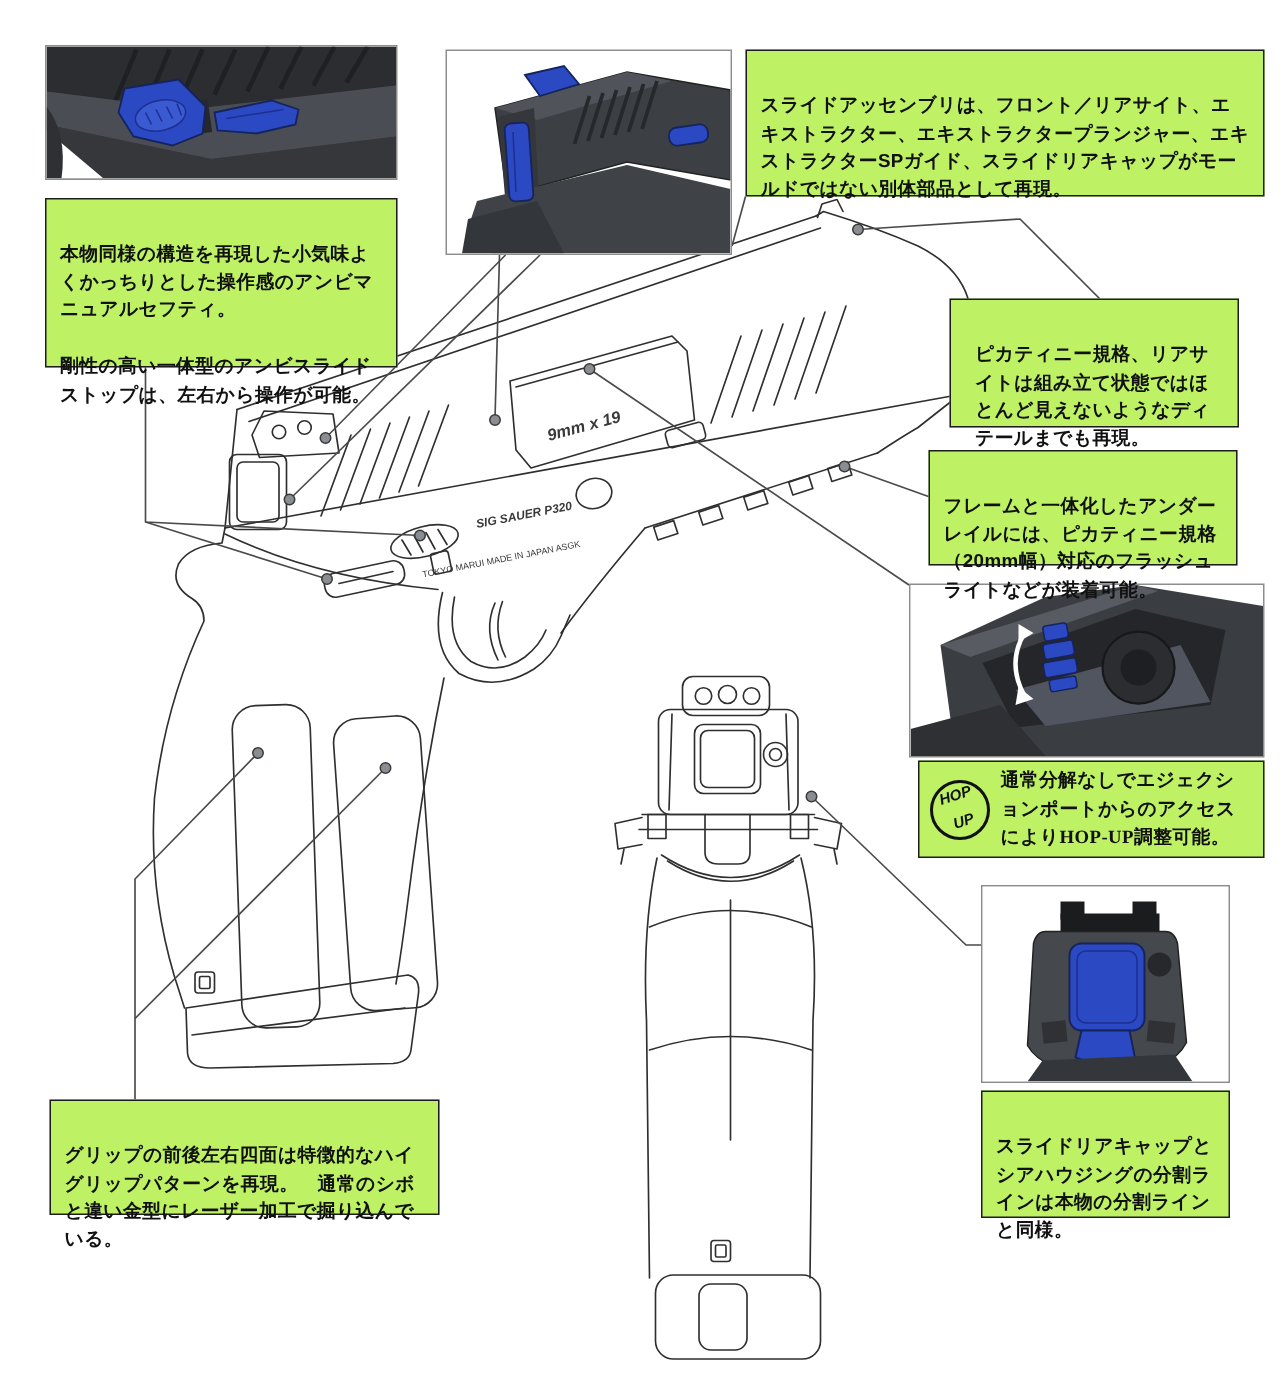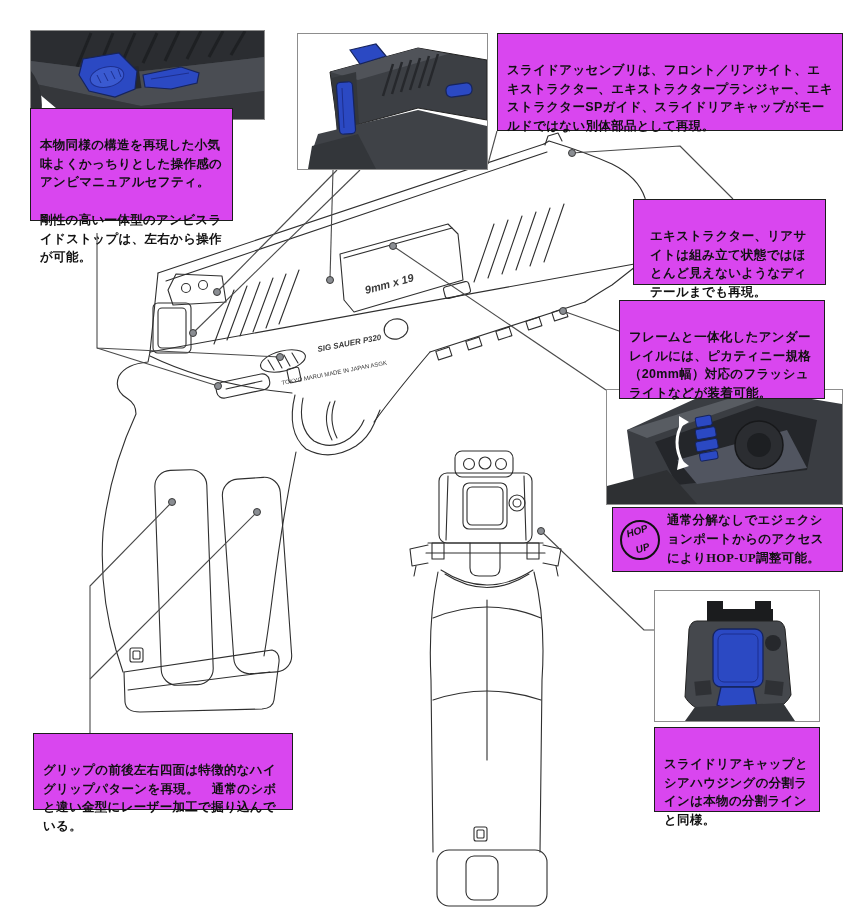--- a/index.html
+++ b/index.html
@@ -6,28 +6,28 @@
   #canvas{
     position:relative;width:855px;height:921px;background:#fff;overflow:hidden;
     font-family:"Liberation Sans", sans-serif;color:#111;
   }
   #art{position:absolute;left:0;top:0;z-index:1;}
   .photo{
     position:absolute;z-index:2;border:1px solid #8d8d8d;background:#fff;box-sizing:border-box;overflow:hidden;
   }
   .photo svg{display:block;}
   .callout{
-    position:absolute;z-index:3;background:#d946ef;border:1.5px solid #1d1d1d;box-sizing:border-box;
+    position:absolute;z-index:3;background:#bef264;border:1.5px solid #1d1d1d;box-sizing:border-box;
     padding:8px 9px;font-size:12.5px;font-weight:700;line-height:1.5;letter-spacing:.3px;
     white-space:pre-line;color:#111;
   }
-  #box-ambi{left:30px;top:108px;width:203px;height:113px;}
+  #box-ambi{left:30px;top:132px;width:235px;height:113px;}
   #box-assembly{left:497px;top:33px;width:346px;height:98px;}
   #box-sights{left:633px;top:199px;width:193px;height:86px;padding-left:16px;}
-  #box-rail{left:619px;top:300px;width:206px;height:99px;}
+  #box-rail{left:619px;top:300px;width:206px;height:77px;}
   #box-hopup{left:612px;top:507px;width:231px;height:65px;display:flex;align-items:center;gap:7px;padding:6px 7px;}
   #box-rearcap{left:654px;top:727px;width:166px;height:85px;}
   #box-grip{left:33px;top:733px;width:260px;height:77px;}
   #photo-ambi{left:30px;top:30px;width:235px;height:90px;}
   #photo-slide{left:297px;top:33px;width:191px;height:137px;}
   #photo-hopup{left:606px;top:389px;width:237px;height:116px;}
   #photo-rearcap{left:654px;top:590px;width:166px;height:132px;}
   .stamp{
     flex:0 0 auto;width:36px;height:36px;border:2.5px solid #111;border-radius:50%;
     display:flex;align-items:center;justify-content:center;
@@ -340,21 +340,21 @@
     <span>本物同様の構造を再現した小気味よくかっちりとした操作感のアンビマニュアルセフティ。
 
 剛性の高い一体型のアンビスライドストップは、左右から操作が可能。</span>
   </div>
 
   <div class="callout" id="box-assembly">
     <span>スライドアッセンブリは、フロント／リアサイト、エキストラクター、エキストラクタープランジャー、エキストラクターSPガイド、スライドリアキャップがモールドではない別体部品として再現。</span>
   </div>
 
   <div class="callout" id="box-sights">
-    <span>エキストラクター、リアサイトは組み立て状態ではほとんど見えないようなディテールまでも再現。</span>
+    <span>ピカティニー規格、リアサイトは組み立て状態ではほとんど見えないようなディテールまでも再現。</span>
   </div>
 
   <div class="callout" id="box-rail">
     <span>フレームと一体化したアンダーレイルには、ピカティニー規格（20mm幅）対応のフラッシュライトなどが装着可能。</span>
   </div>
 
   <div class="callout" id="box-hopup">
     <div class="stamp">
       <div class="stamp-inner">
         <div>HOP</div>

